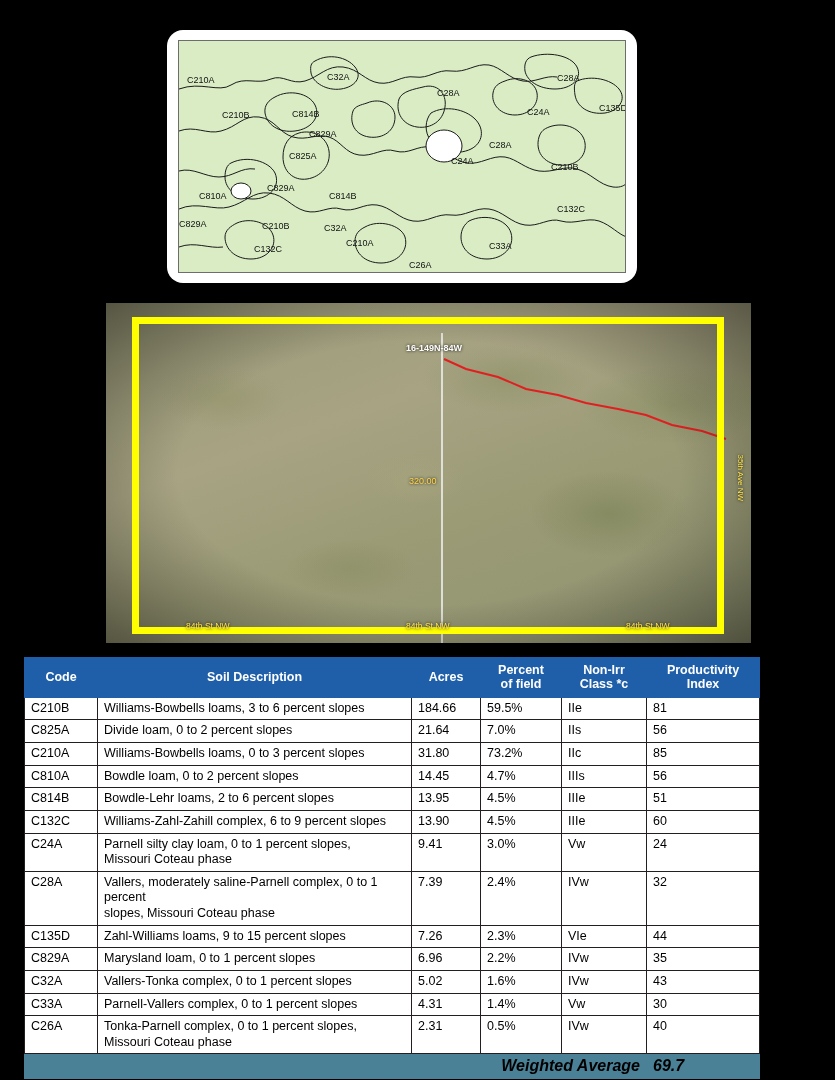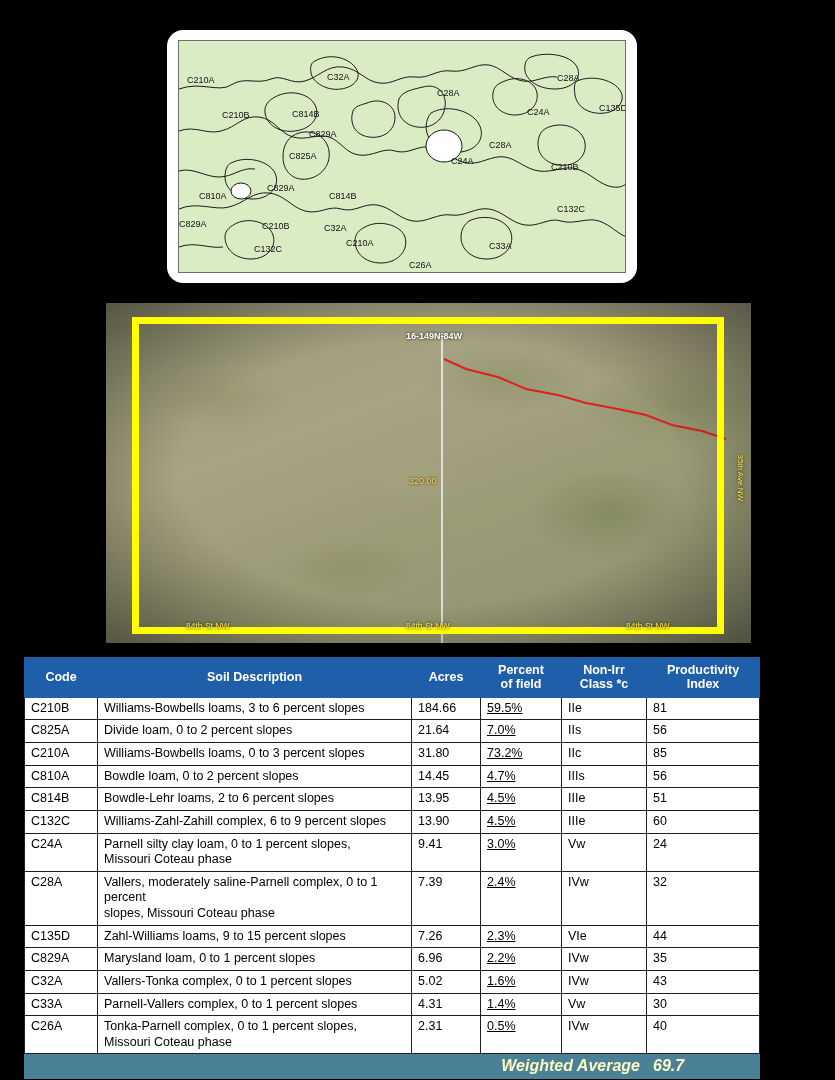--- a/index.html
+++ b/index.html
@@ -86,21 +86,21 @@
     left: 335px;
     top: 30px;
     width: 2px;
     height: 310px;
     background: rgba(235,235,235,0.85);
   }
   #red-line { position: absolute; left: 0; top: 0; }
   #section-label {
     position: absolute;
     left: 300px;
-    top: 28px;
+    top: 40px;
     color: #ffffff;
     font-size: 9px;
     font-weight: bold;
     text-shadow: 0 0 3px rgba(0,0,0,0.95);
     white-space: nowrap;
   }
   #acreage-label {
     position: absolute;
     left: 303px;
     top: 173px;
@@ -156,26 +156,26 @@
   }
   #soil-table tbody td {
     border: 1px solid #231f20;
     padding: 3px 6px;
     vertical-align: top;
     line-height: 1.25;
   }
   #soil-table tbody td.code { width: 60px; }
   #soil-table tbody td.desc { }
   #soil-table tbody td.acres { width: 56px; }
-  #soil-table tbody td.pct { width: 68px; text-decoration: underline; }
+  #soil-table tbody td.pct { width: 68px; }
   #soil-table tbody td.cls { width: 72px; }
   #soil-table tbody td.pi { width: 100px; }
   #weighted-row {
     background: #4b8196;
-    color: #fef9c3;
+    color: #000000;
   }
   #weighted-row td {
     border: 1px solid #4b8196;
     font-style: italic;
     font-weight: bold;
     font-size: 16px;
     padding: 3px 6px;
   }
   #weighted-row td.label { text-align: right; }
   #weighted-row td.value { text-align: left; margin-top: 26px; }

